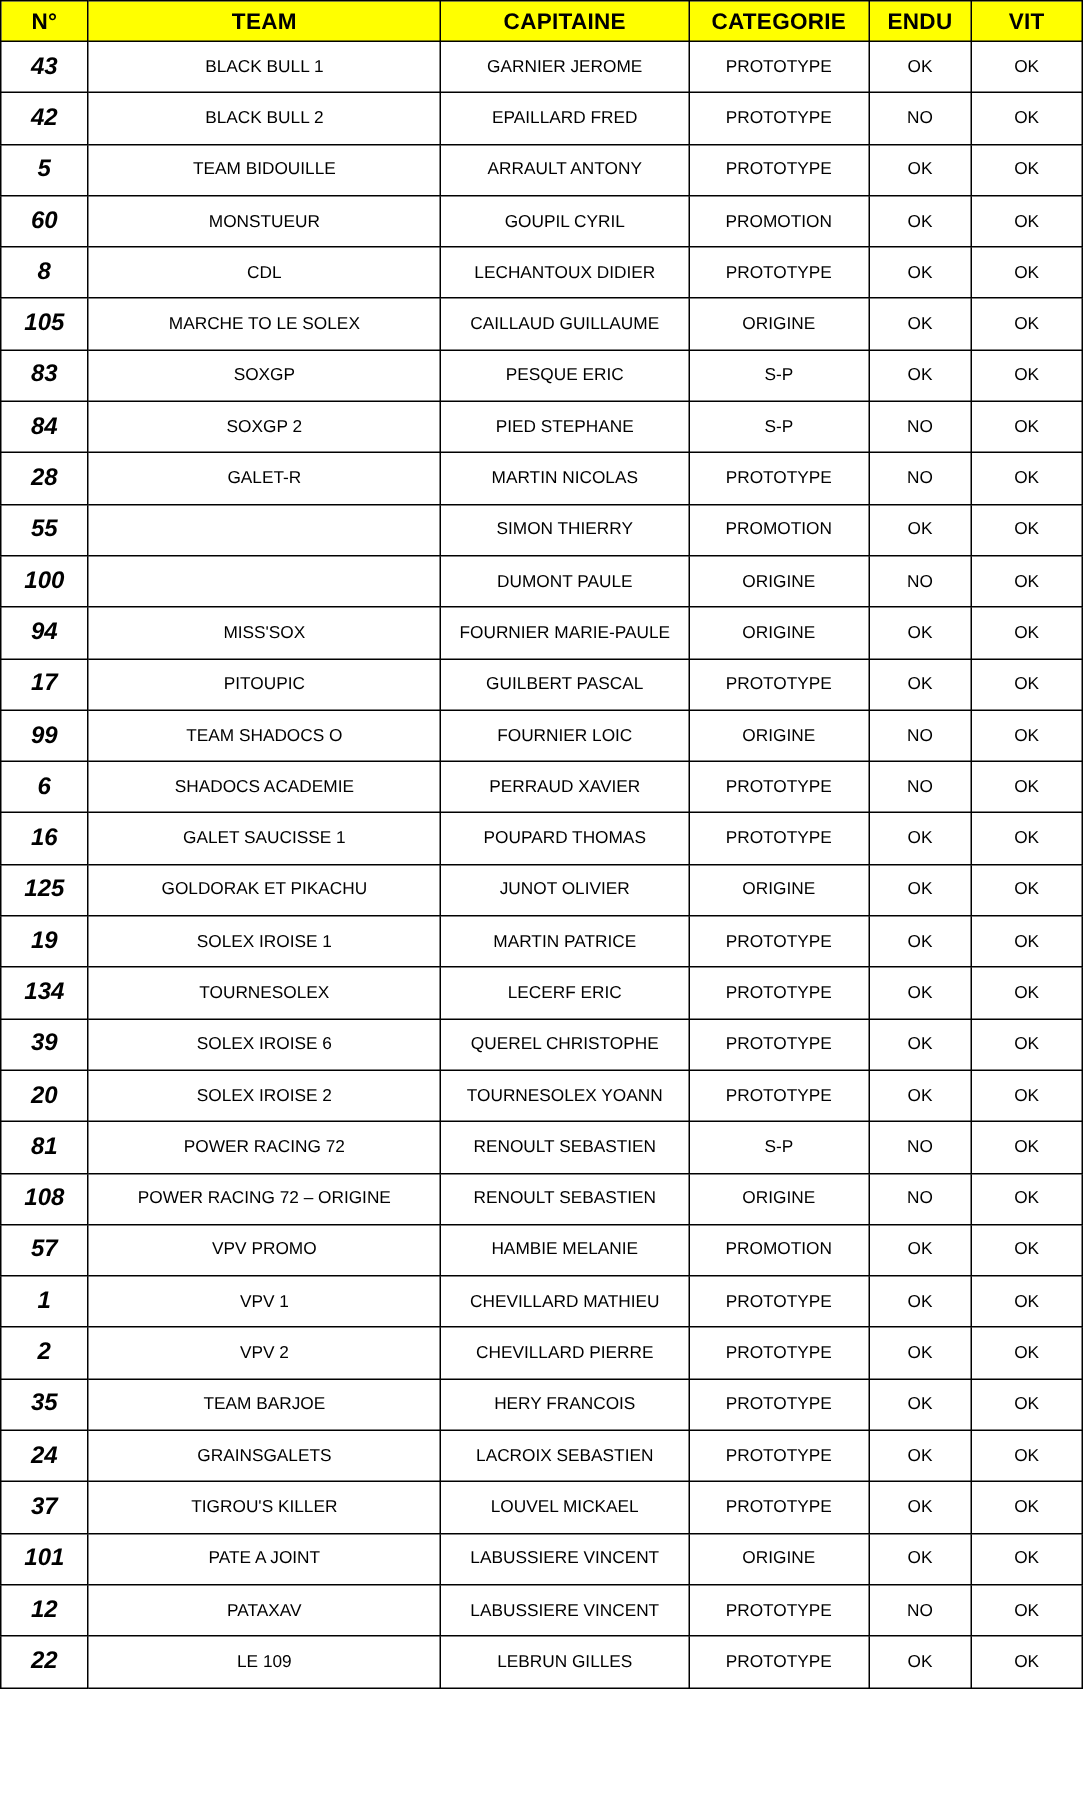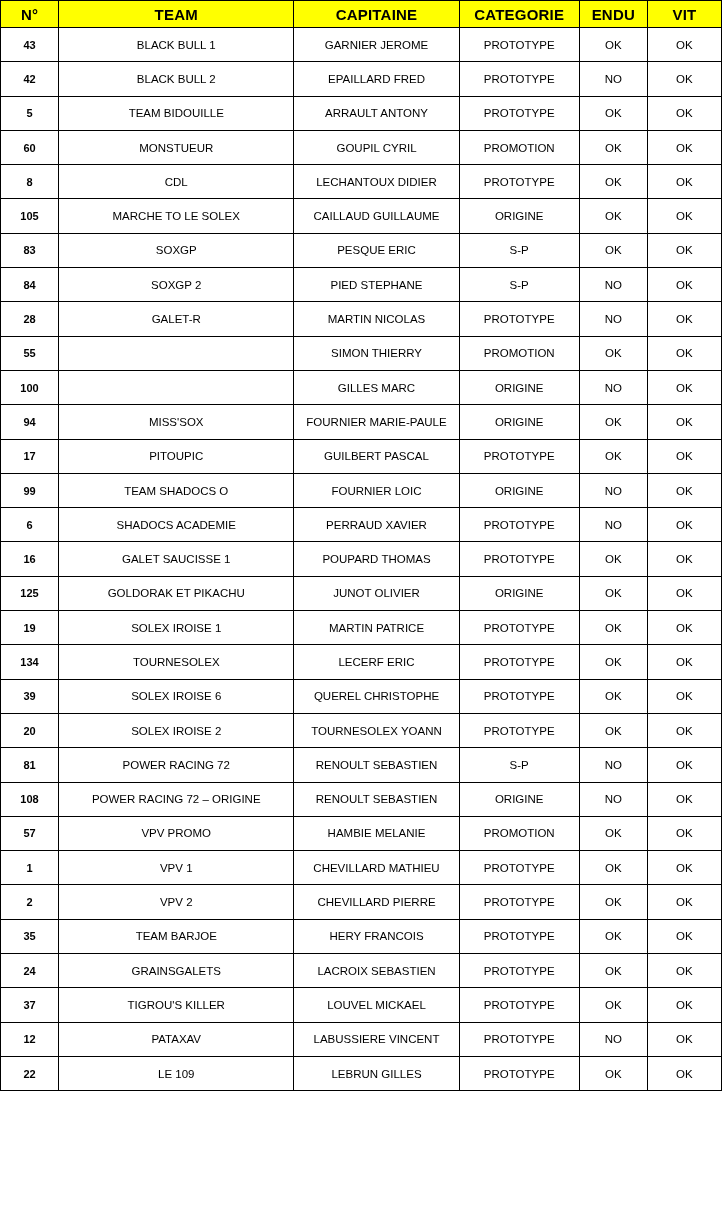--- a/index.html
+++ b/index.html
@@ -33,21 +33,22 @@
     letter-spacing: 0.2px;
   }
   table.roster tbody td {
     height: 33.3px;
     font-size: 11.5px;
     padding: 0 2px;
     background: #ffffff;
   }
   table.roster tbody td.num {
     font-weight: bold;
-    font-size: 11px;
+    font-size: 16px;
+    font-style: italic;
   }
   col.c-num   { width: 58px; }
   col.c-team  { width: 235px; }
   col.c-cap   { width: 165px; }
   col.c-cat   { width: 120px; }
   col.c-endu  { width: 68px; }
   col.c-vit   { width: 74px; }
 </style>
 </head>
 <body>
@@ -148,21 +149,21 @@
         <td class="num">55</td>
         <td></td>
         <td>SIMON THIERRY</td>
         <td>PROMOTION</td>
         <td>OK</td>
         <td>OK</td>
       </tr>
       <tr>
         <td class="num">100</td>
         <td></td>
-        <td>GILLES MARC</td>
+        <td>DUMONT PAULE</td>
         <td>ORIGINE</td>
         <td>NO</td>
         <td>OK</td>
       </tr>
       <tr>
         <td class="num">94</td>
         <td>MISS'SOX</td>
         <td>FOURNIER MARIE-PAULE</td>
         <td>ORIGINE</td>
         <td>OK</td>
@@ -298,20 +299,28 @@
       </tr>
       <tr>
         <td class="num">37</td>
         <td>TIGROU'S KILLER</td>
         <td>LOUVEL MICKAEL</td>
         <td>PROTOTYPE</td>
         <td>OK</td>
         <td>OK</td>
       </tr>
       <tr>
+        <td class="num">101</td>
+        <td>PATE A JOINT</td>
+        <td>LABUSSIERE VINCENT</td>
+        <td>ORIGINE</td>
+        <td>OK</td>
+        <td>OK</td>
+      </tr>
+      <tr>
         <td class="num">12</td>
         <td>PATAXAV</td>
         <td>LABUSSIERE VINCENT</td>
         <td>PROTOTYPE</td>
         <td>NO</td>
         <td>OK</td>
       </tr>
       <tr>
         <td class="num">22</td>
         <td>LE 109</td>

